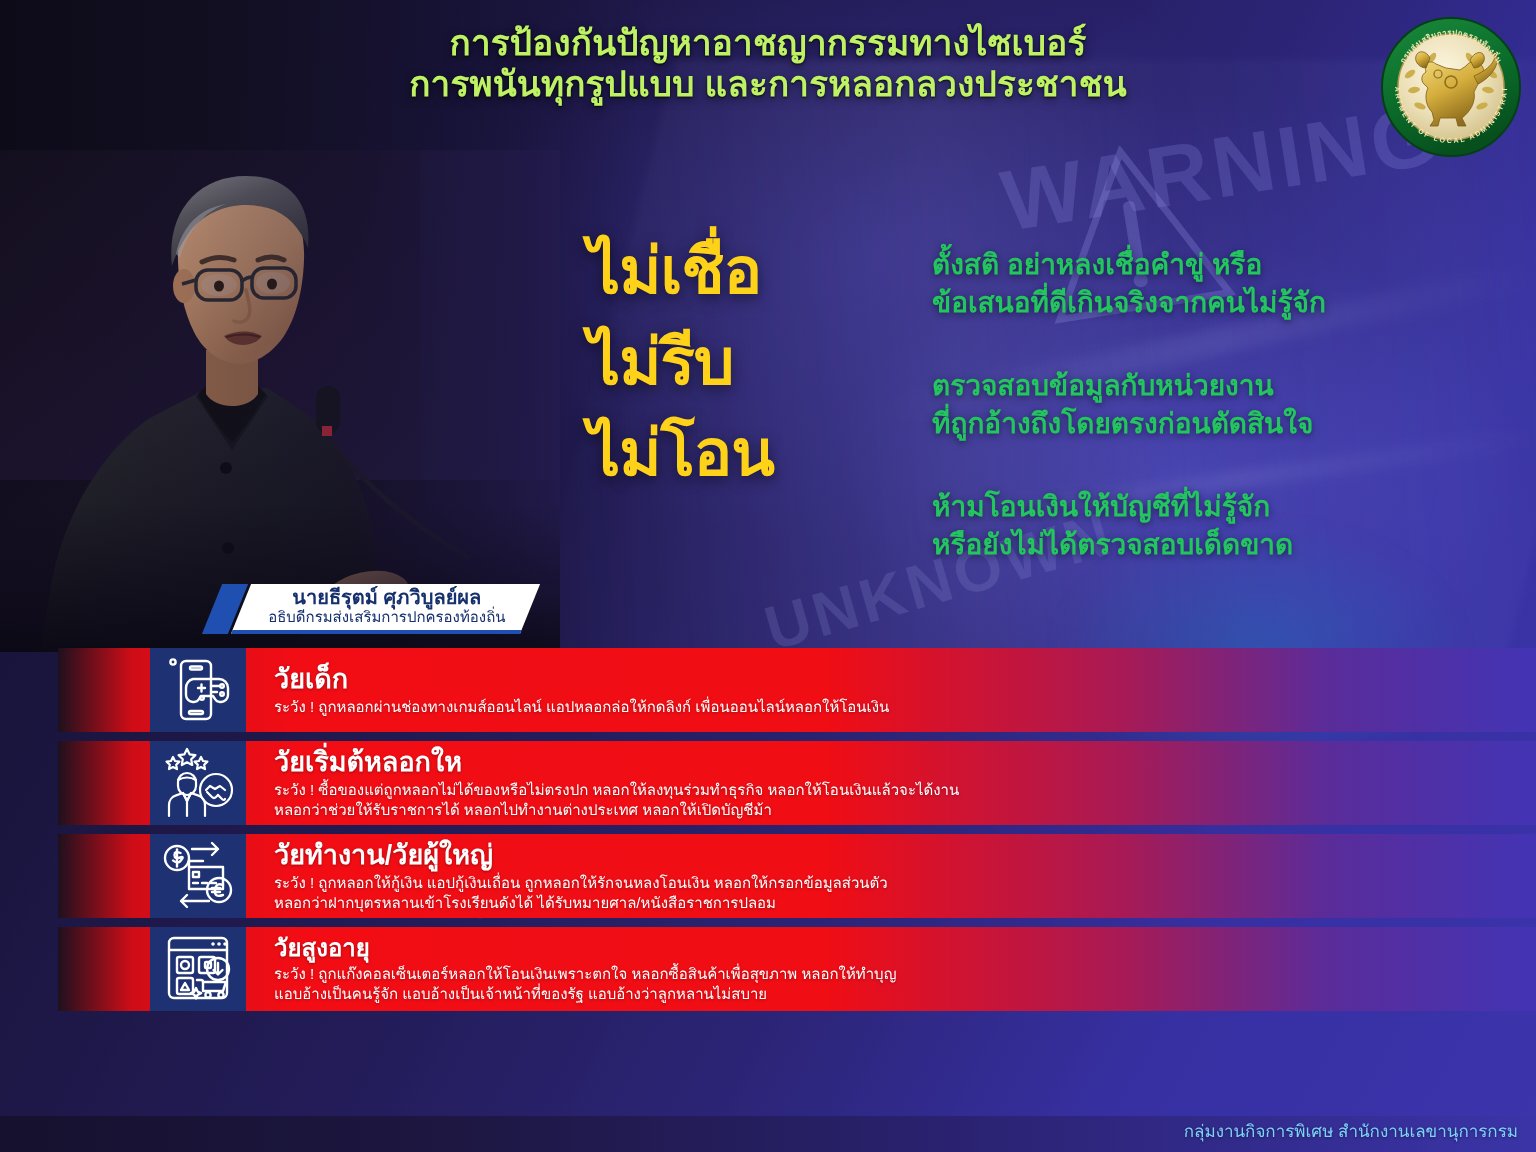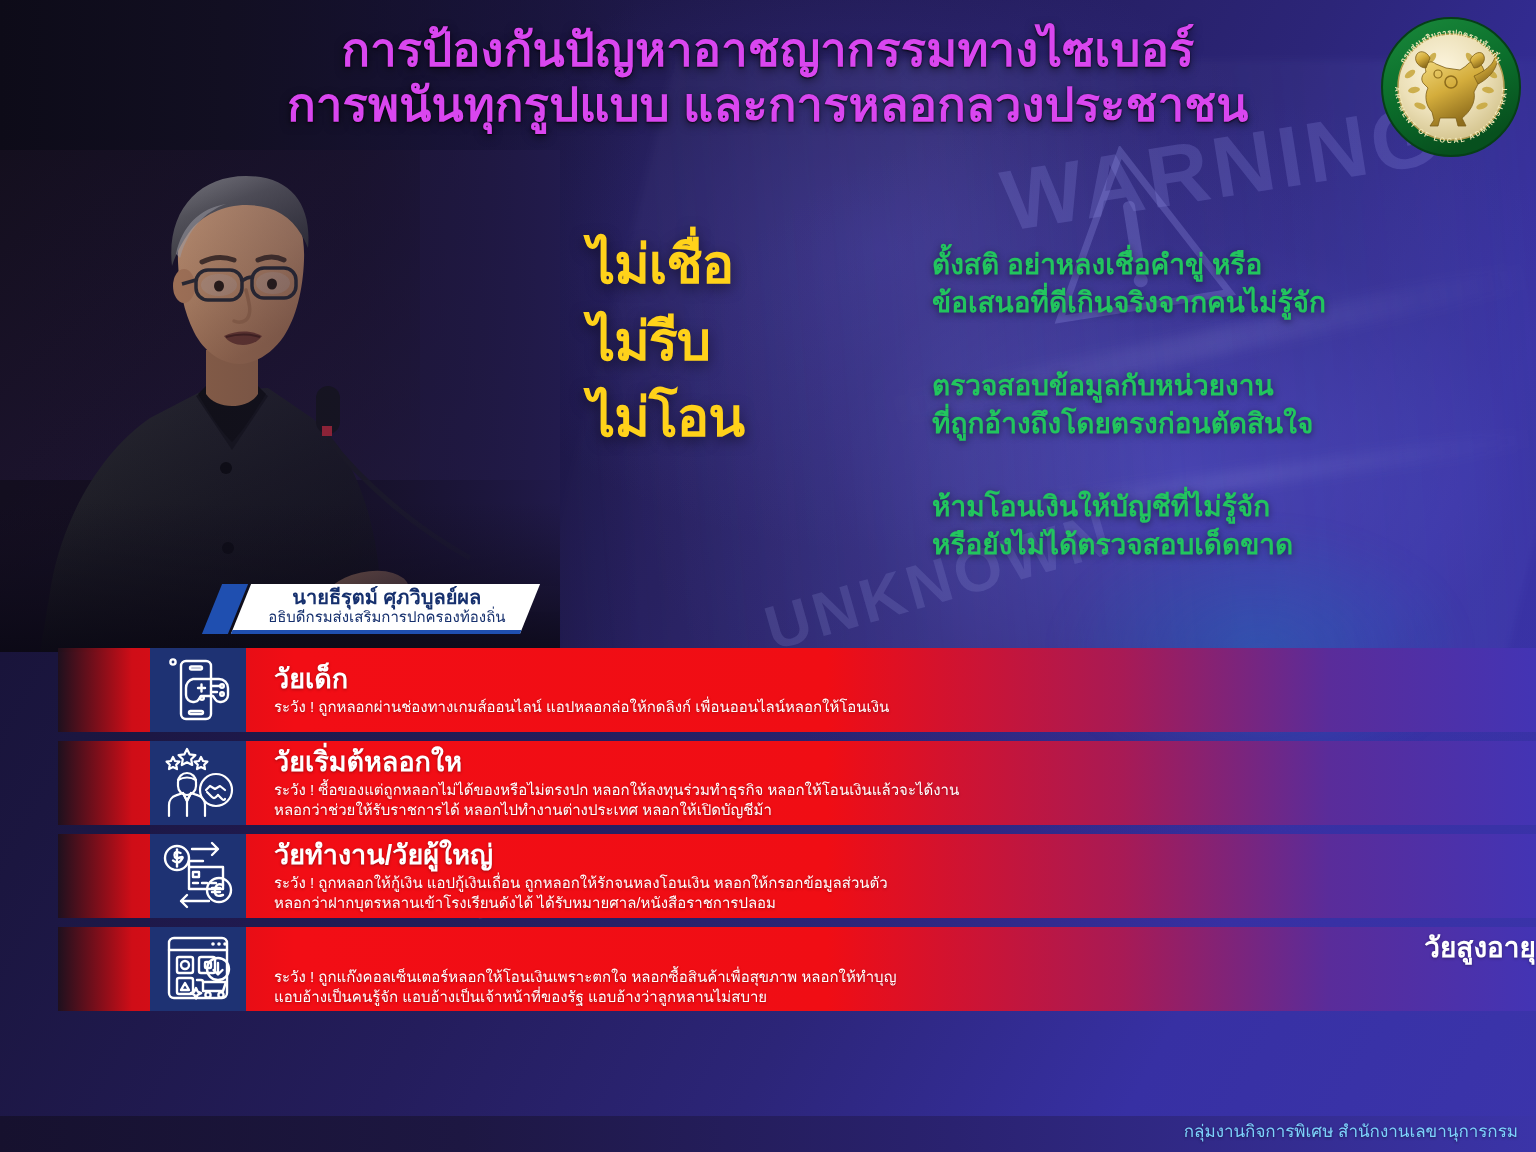--- a/index.html
+++ b/index.html
@@ -98,22 +98,22 @@
 
   
   .title-wrap {
     position: absolute;
     left: 0; top: 22px;
     width: 1536px;
     text-align: center;
     pointer-events: none;
   }
   .title-line {
-    color: #d946ef;
-    font-size: 47px;
+    color: #bef264;
+    font-size: 35px;
     font-weight: 700;
     line-height: 1.18;
     letter-spacing: 0.2px;
     text-shadow: 0 3px 10px rgba(0,0,0,0.55), 0 1px 2px rgba(0,0,0,0.8);
   }
 
   
   .seal {
     position: absolute;
     left: 1378px; top: 14px;
@@ -121,21 +121,21 @@
   }
 
   
   .slogans {
     position: absolute;
     left: 588px; top: 226px;
     width: 330px;
   }
   .slogan {
     color: #ffd21a;
-    font-size: 54px;
+    font-size: 64px;
     font-weight: 700;
     line-height: 1.42;
     letter-spacing: -1px;
     text-shadow: 0 4px 14px rgba(0,0,0,0.5);
   }
 
   .descs {
     position: absolute;
     left: 932px; top: 246px;
     width: 540px;
@@ -242,21 +242,21 @@
     margin-bottom: 2px;
     text-shadow: 0 1px 3px rgba(0,0,0,0.35);
   }
   .row-line {
     color: #ffffff;
     font-size: 15px;
     font-weight: 400;
     line-height: 1.34;
     text-shadow: 0 1px 3px rgba(0,0,0,0.3);
   }
-  .row--tight .row-title { font-size: 28px; text-align: right; }
+  .row--tight .row-title { font-size: 24px; }
 
   
   .footer {
     position: absolute;
     right: 18px; bottom: 8px;
     color: #7dd3fc;
     font-size: 17px;
     font-weight: 400;
     text-shadow: 0 1px 3px rgba(0,0,0,0.45);
   }

